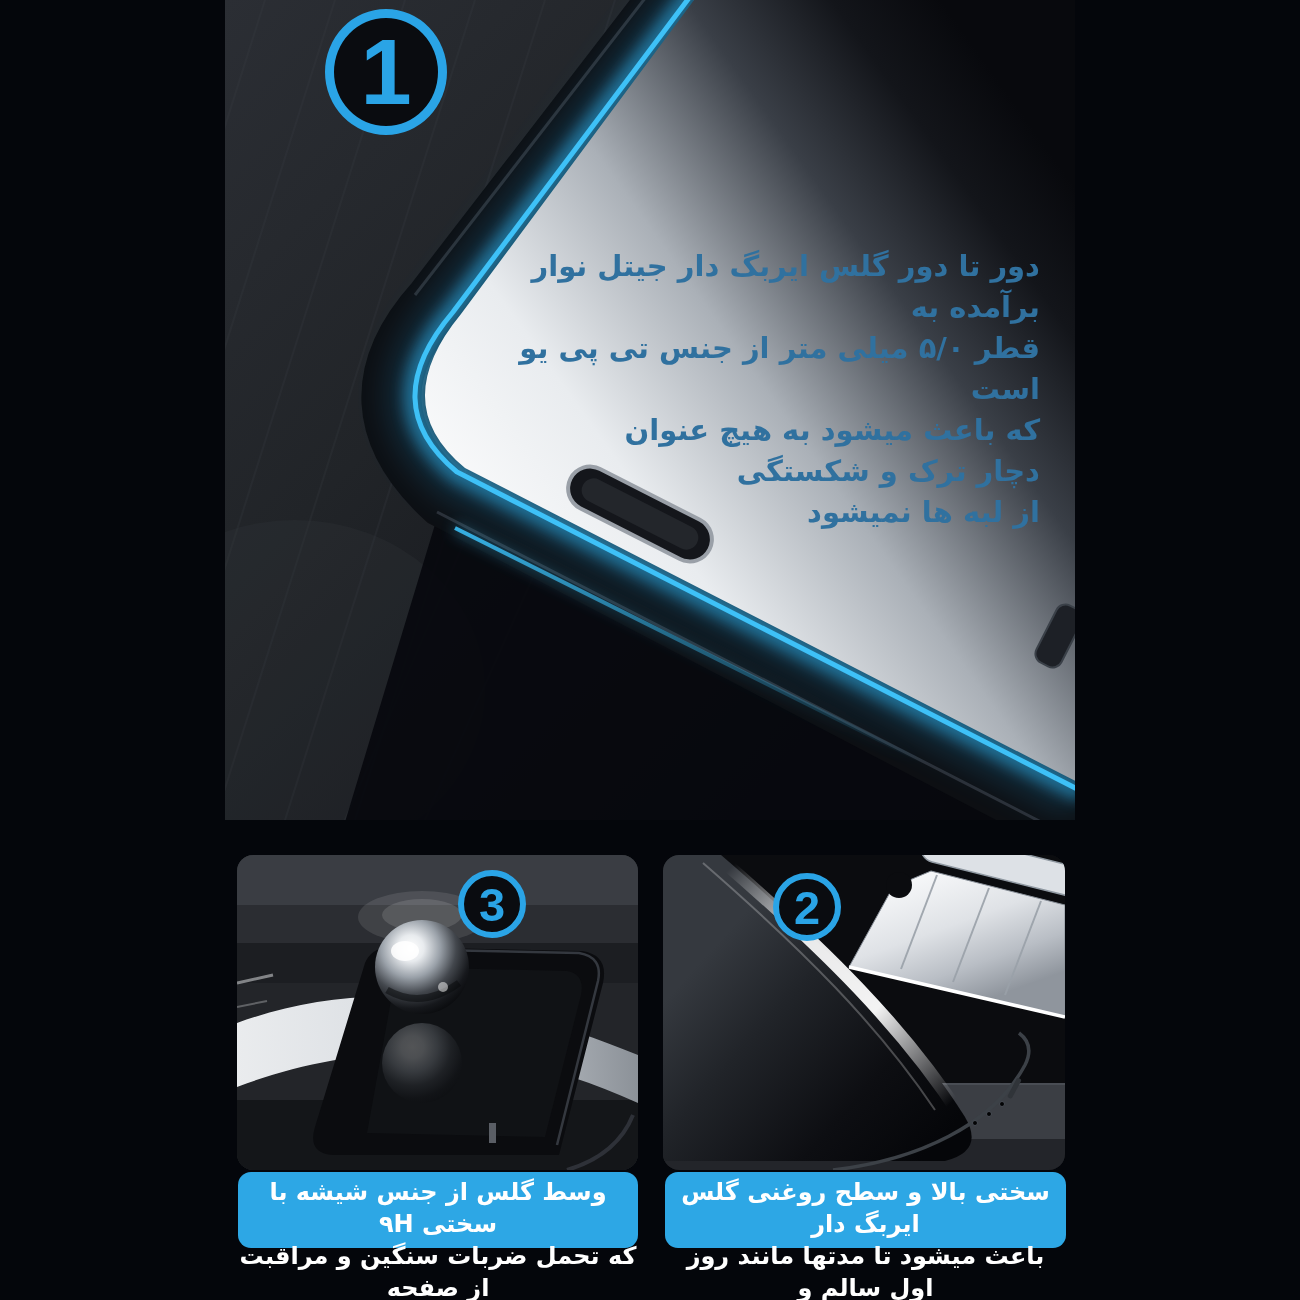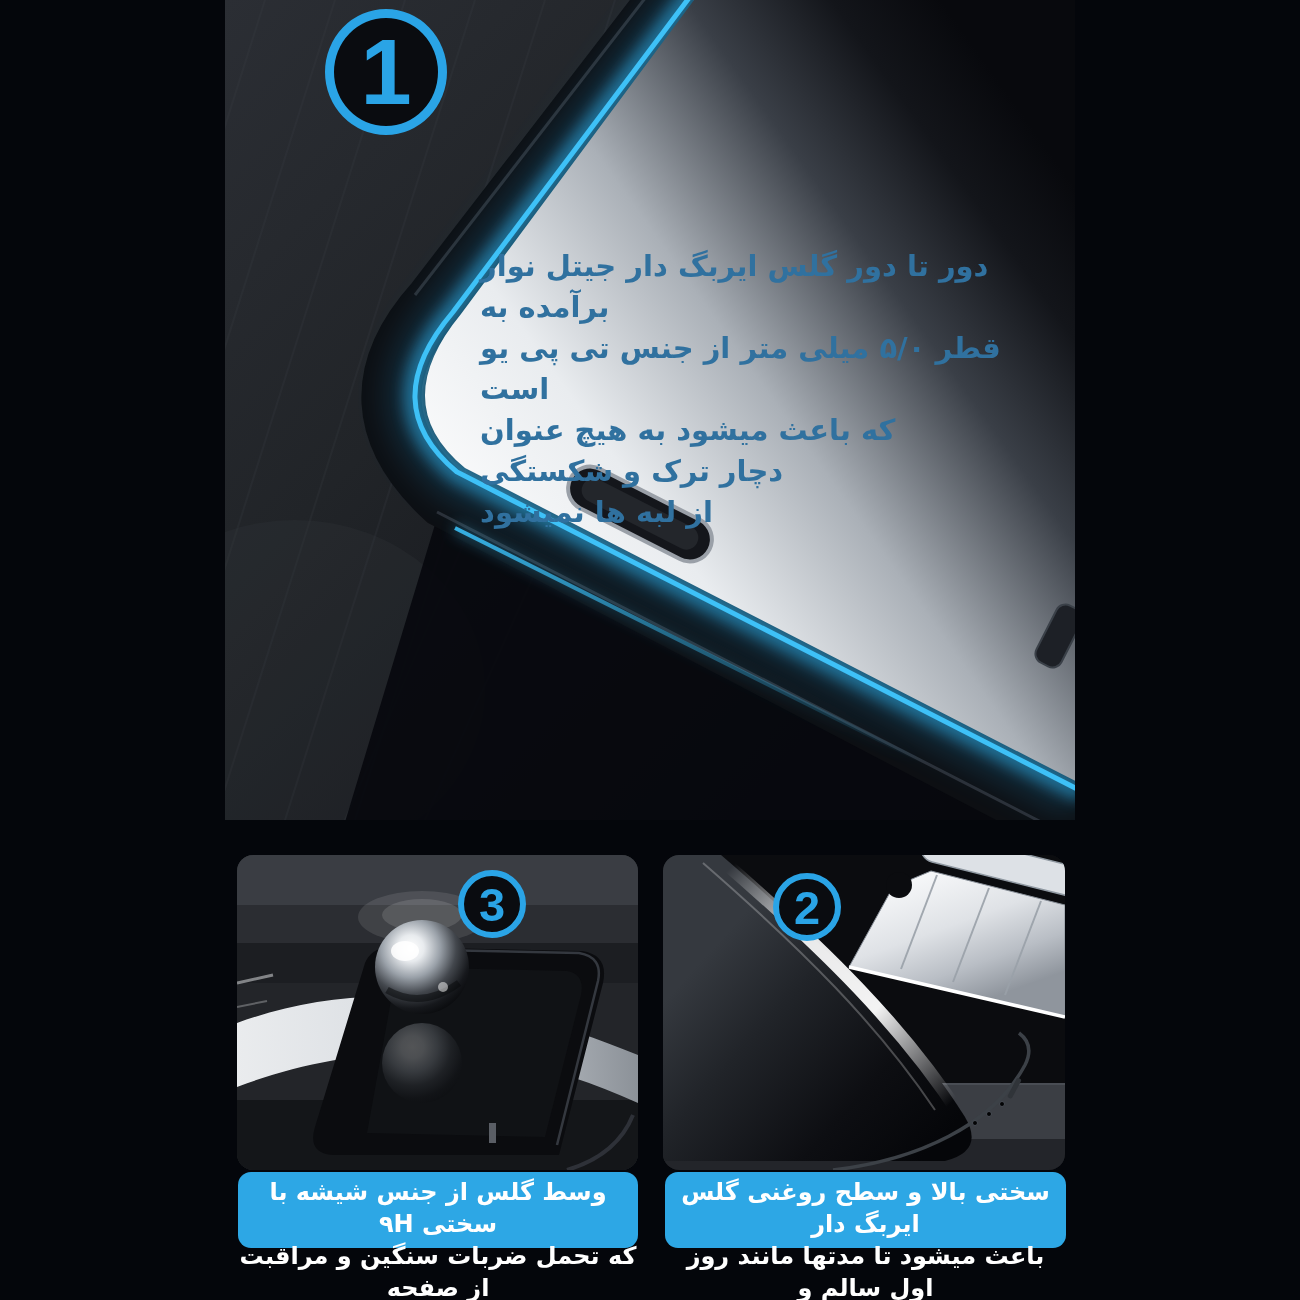--- a/index.html
+++ b/index.html
@@ -3,21 +3,21 @@
 <meta charset="utf-8">
 <style>
   html,body{margin:0;padding:0;background:#04060b;}
   body{width:1300px;height:1300px;position:relative;overflow:hidden;
        font-family:"DejaVu Sans","Liberation Sans",sans-serif;}
   .content{position:absolute;left:225px;top:0;width:850px;height:1300px;}
   .hero{position:absolute;left:0;top:0;width:850px;height:820px;overflow:hidden;}
   .hero svg{display:block;}
   .hero-text{
     position:absolute;left:255px;top:246px;width:560px;
-    direction:rtl;text-align:left;white-space:pre-line;
+    direction:rtl;text-align:right;white-space:pre-line;
     color:#30719f;font-size:29px;line-height:41px;font-weight:600;
     letter-spacing:0;
   }
   .badge{
     position:absolute;box-sizing:border-box;border-radius:50%;
     background:#0a0c10;border:9px solid #2aa4e6;color:#2aa4e6;
     display:flex;align-items:center;justify-content:center;
     font-weight:bold;font-family:"Liberation Sans","DejaVu Sans",sans-serif;
   }
   .badge-1{left:100px;top:9px;width:122px;height:126px;font-size:92px;}

